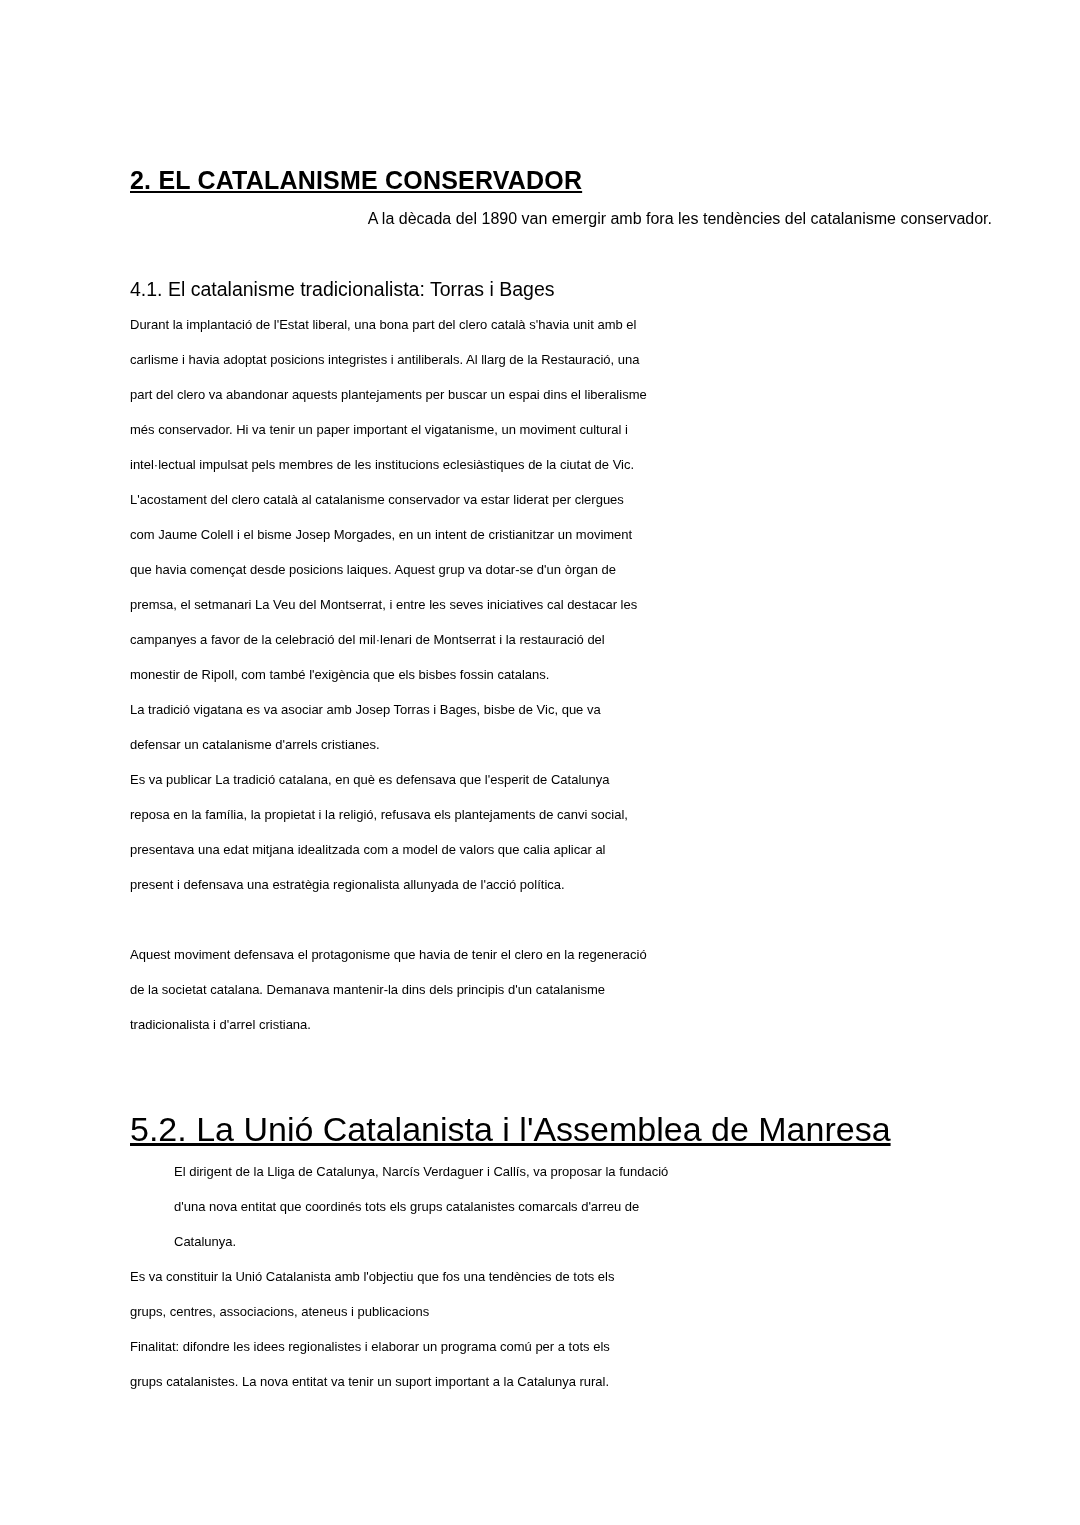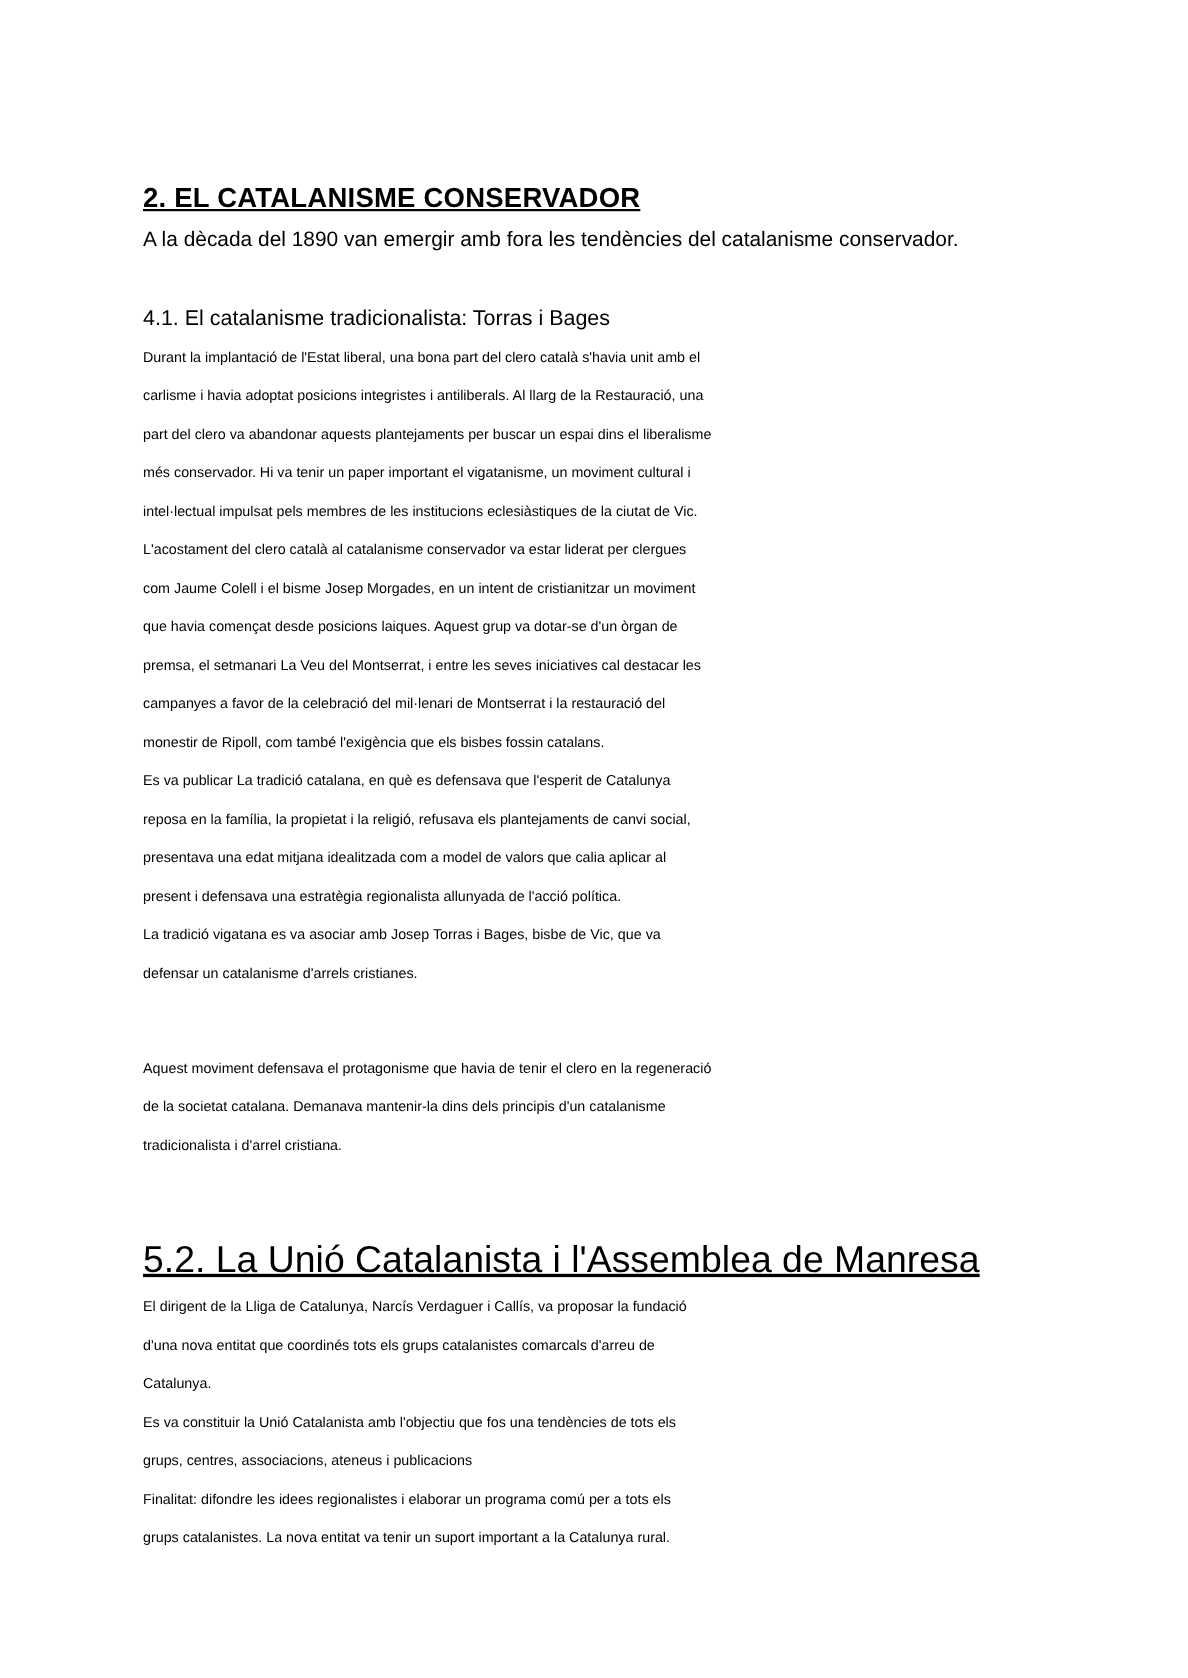--- a/index.html
+++ b/index.html
@@ -24,48 +24,50 @@
   }
   .doc-h1 {
     font-size: 25px;
     font-weight: 700;
     line-height: 30px;
     margin: 0;
     text-decoration: underline;
     letter-spacing: 0.2px;
   }
   .intro {
-    font-size: 19px;
+    font-size: 16px;
     line-height: 35px;
     margin: 6px 0 0 0;
+    text-align: right;
   }
   .sub-heading-plain {
     font-size: 19.5px;
     font-weight: 400;
     line-height: 35px;
     margin: 36px 0 0 0;
   }
   .body-p {
     font-size: 13px;
     line-height: 35px;
     margin: 0;
     white-space: pre-line;
   }
   .body-p.spaced {
-    margin-top: 51px;
+    margin-top: 35px;
   }
   .doc-h2 {
     font-size: 34px;
     font-weight: 400;
     line-height: 34px;
     margin: 70px 0 0 0;
     text-decoration: underline;
   }
   .first-after-h2 {
     margin-top: 8px;
+    margin-left: 44px;
   }
 </style>
 </head>
 <body>
 
 <div class="page">
   <div class="content">
 
     <h1 class="doc-h1">2. EL CATALANISME CONSERVADOR</h1>
 
@@ -79,27 +81,27 @@
 més conservador. Hi va tenir un paper important el vigatanisme, un moviment cultural i
 intel·lectual impulsat pels membres de les institucions eclesiàstiques de la ciutat de Vic.</p>
 
     <p class="body-p">L'acostament del clero català al catalanisme conservador va estar liderat per clergues
 com Jaume Colell i el bisme Josep Morgades, en un intent de cristianitzar un moviment
 que havia començat desde posicions laiques. Aquest grup va dotar-se d'un òrgan de
 premsa, el setmanari La Veu del Montserrat, i entre les seves iniciatives cal destacar les
 campanyes a favor de la celebració del mil·lenari de Montserrat i la restauració del
 monestir de Ripoll, com també l'exigència que els bisbes fossin catalans.</p>
 
+    <p class="body-p">La tradició vigatana es va asociar amb Josep Torras i Bages, bisbe de Vic, que va
+defensar un catalanisme d'arrels cristianes.</p>
+
     <p class="body-p">Es va publicar La tradició catalana, en què es defensava que l'esperit de Catalunya
 reposa en la família, la propietat i la religió, refusava els plantejaments de canvi social,
 presentava una edat mitjana idealitzada com a model de valors que calia aplicar al
 present i defensava una estratègia regionalista allunyada de l'acció política.</p>
-
-    <p class="body-p">La tradició vigatana es va asociar amb Josep Torras i Bages, bisbe de Vic, que va
-defensar un catalanisme d'arrels cristianes.</p>
 
     <p class="body-p spaced">Aquest moviment defensava el protagonisme que havia de tenir el clero en la regeneració
 de la societat catalana. Demanava mantenir-la dins dels principis d'un catalanisme
 tradicionalista i d'arrel cristiana.</p>
 
     <h2 class="doc-h2">5.2. La Unió Catalanista i l'Assemblea de Manresa</h2>
 
     <p class="body-p first-after-h2">El dirigent de la Lliga de Catalunya, Narcís Verdaguer i Callís, va proposar la fundació
 d'una nova entitat que coordinés tots els grups catalanistes comarcals d'arreu de
 Catalunya.</p>

